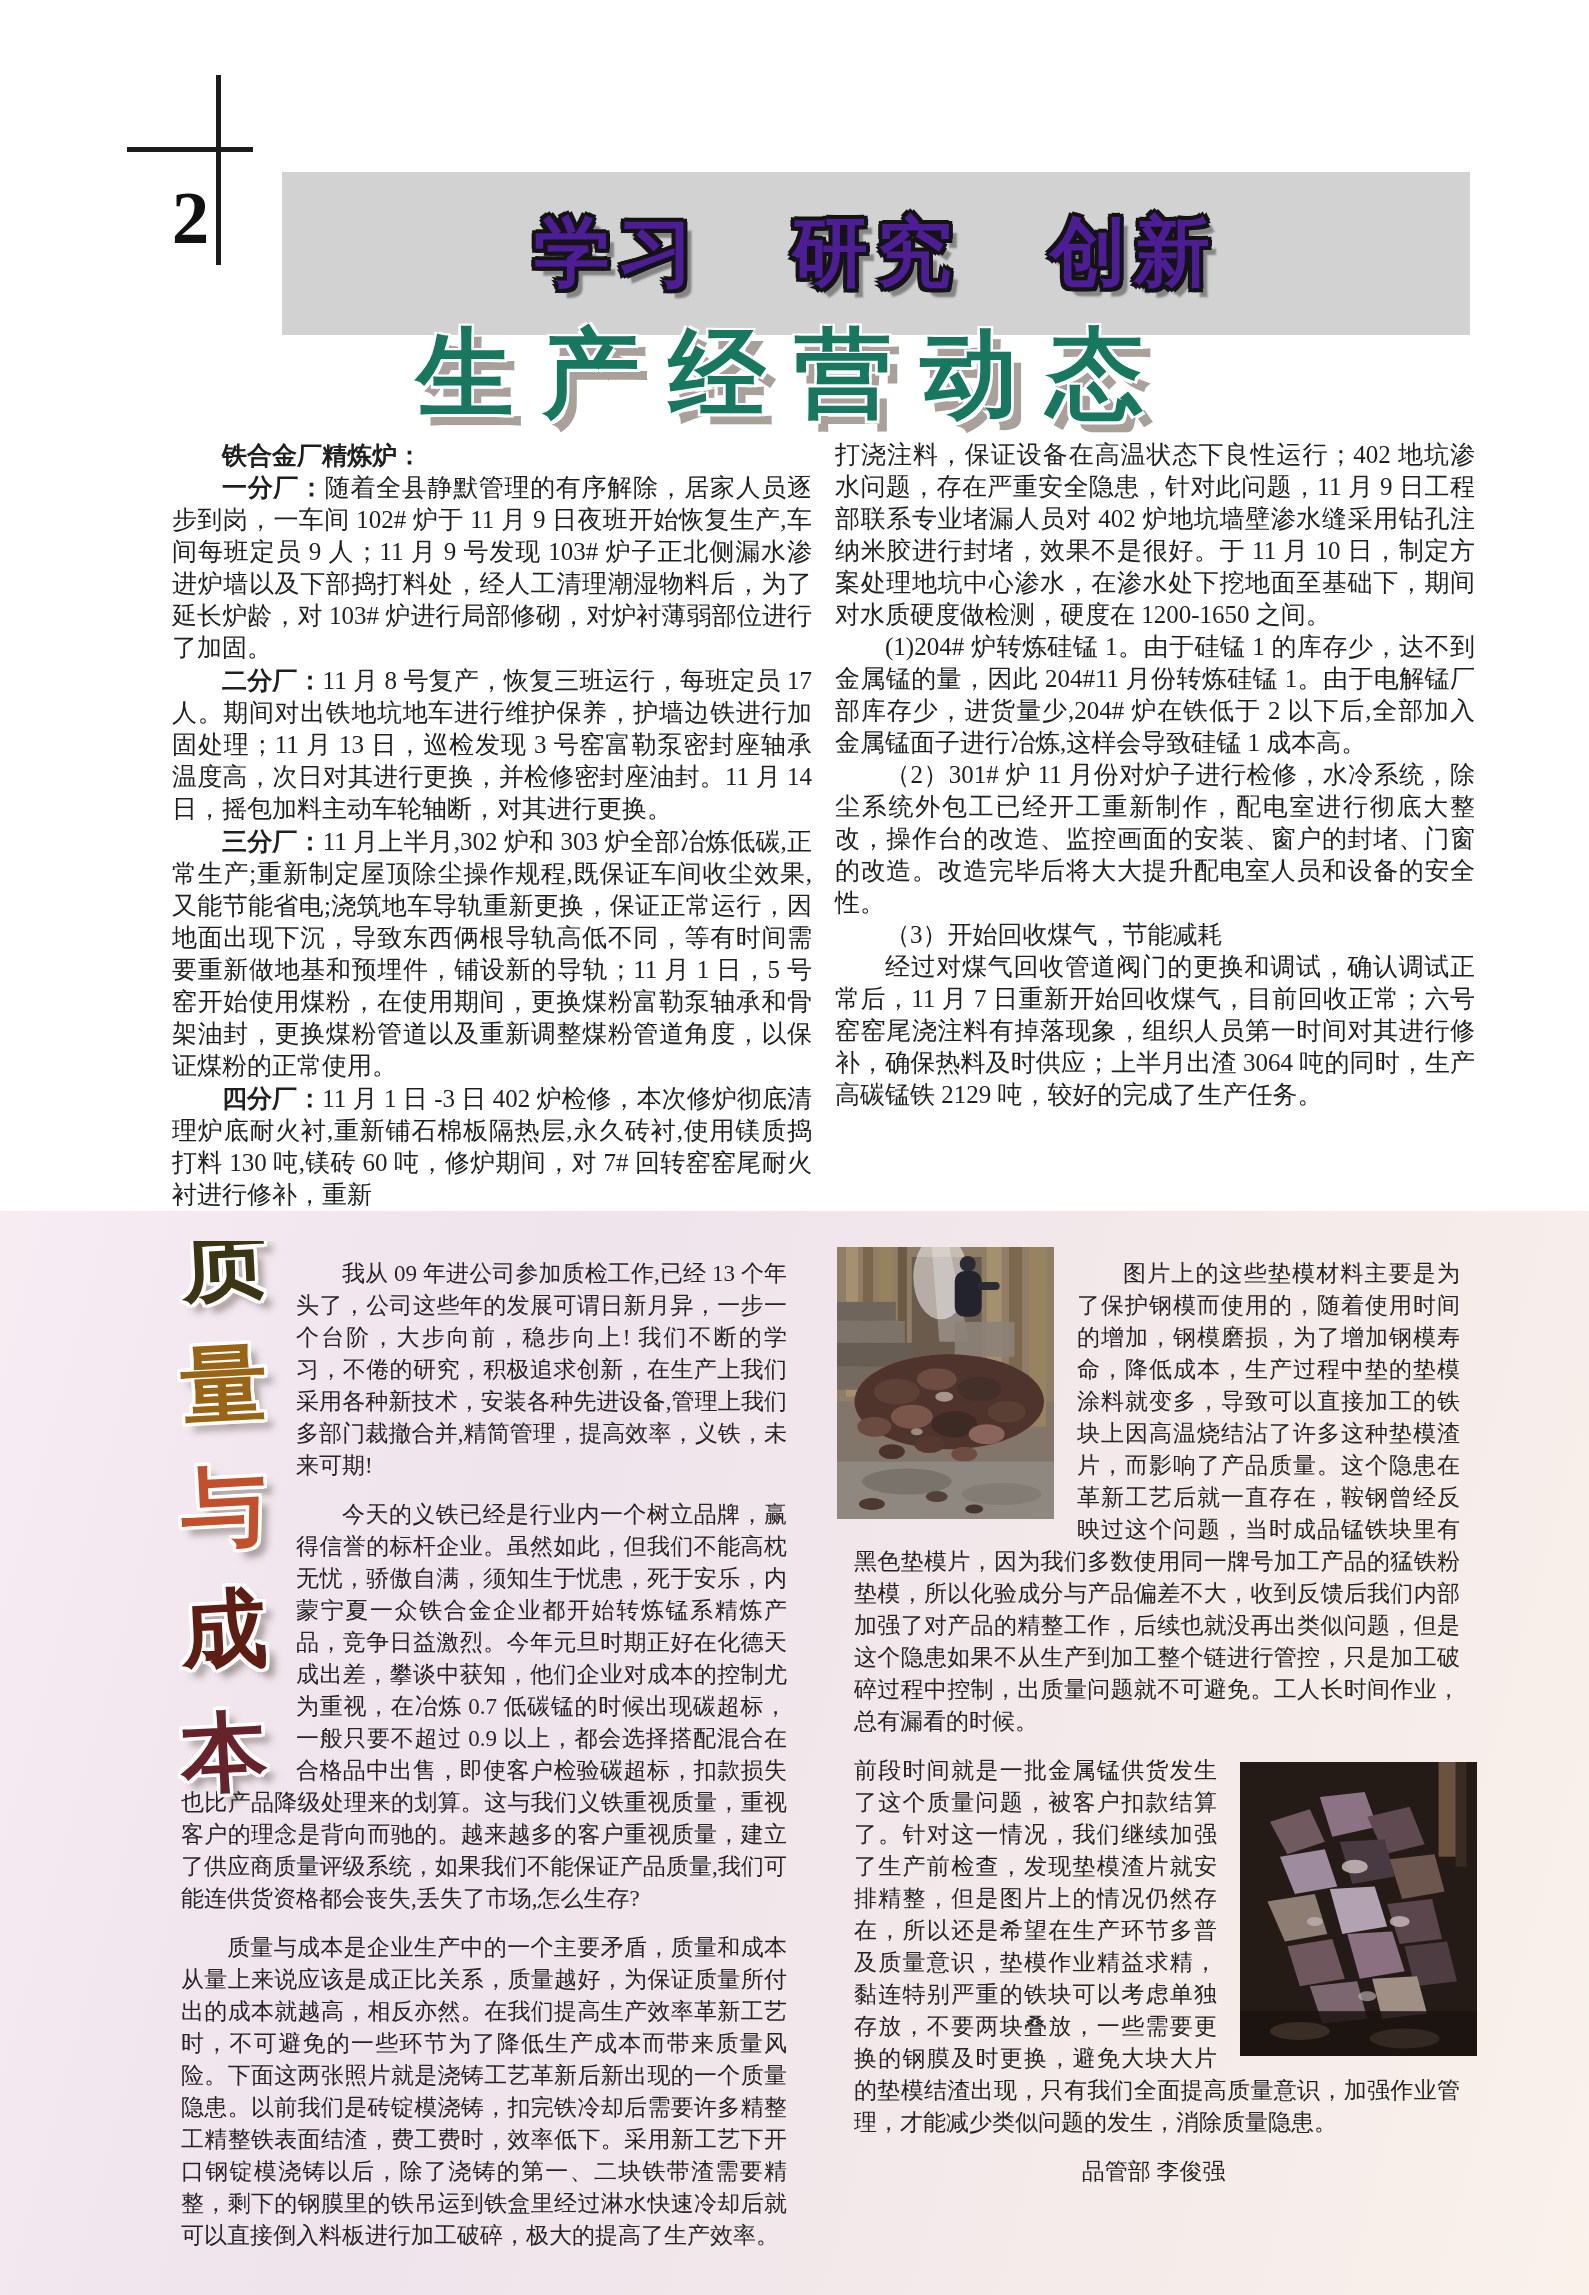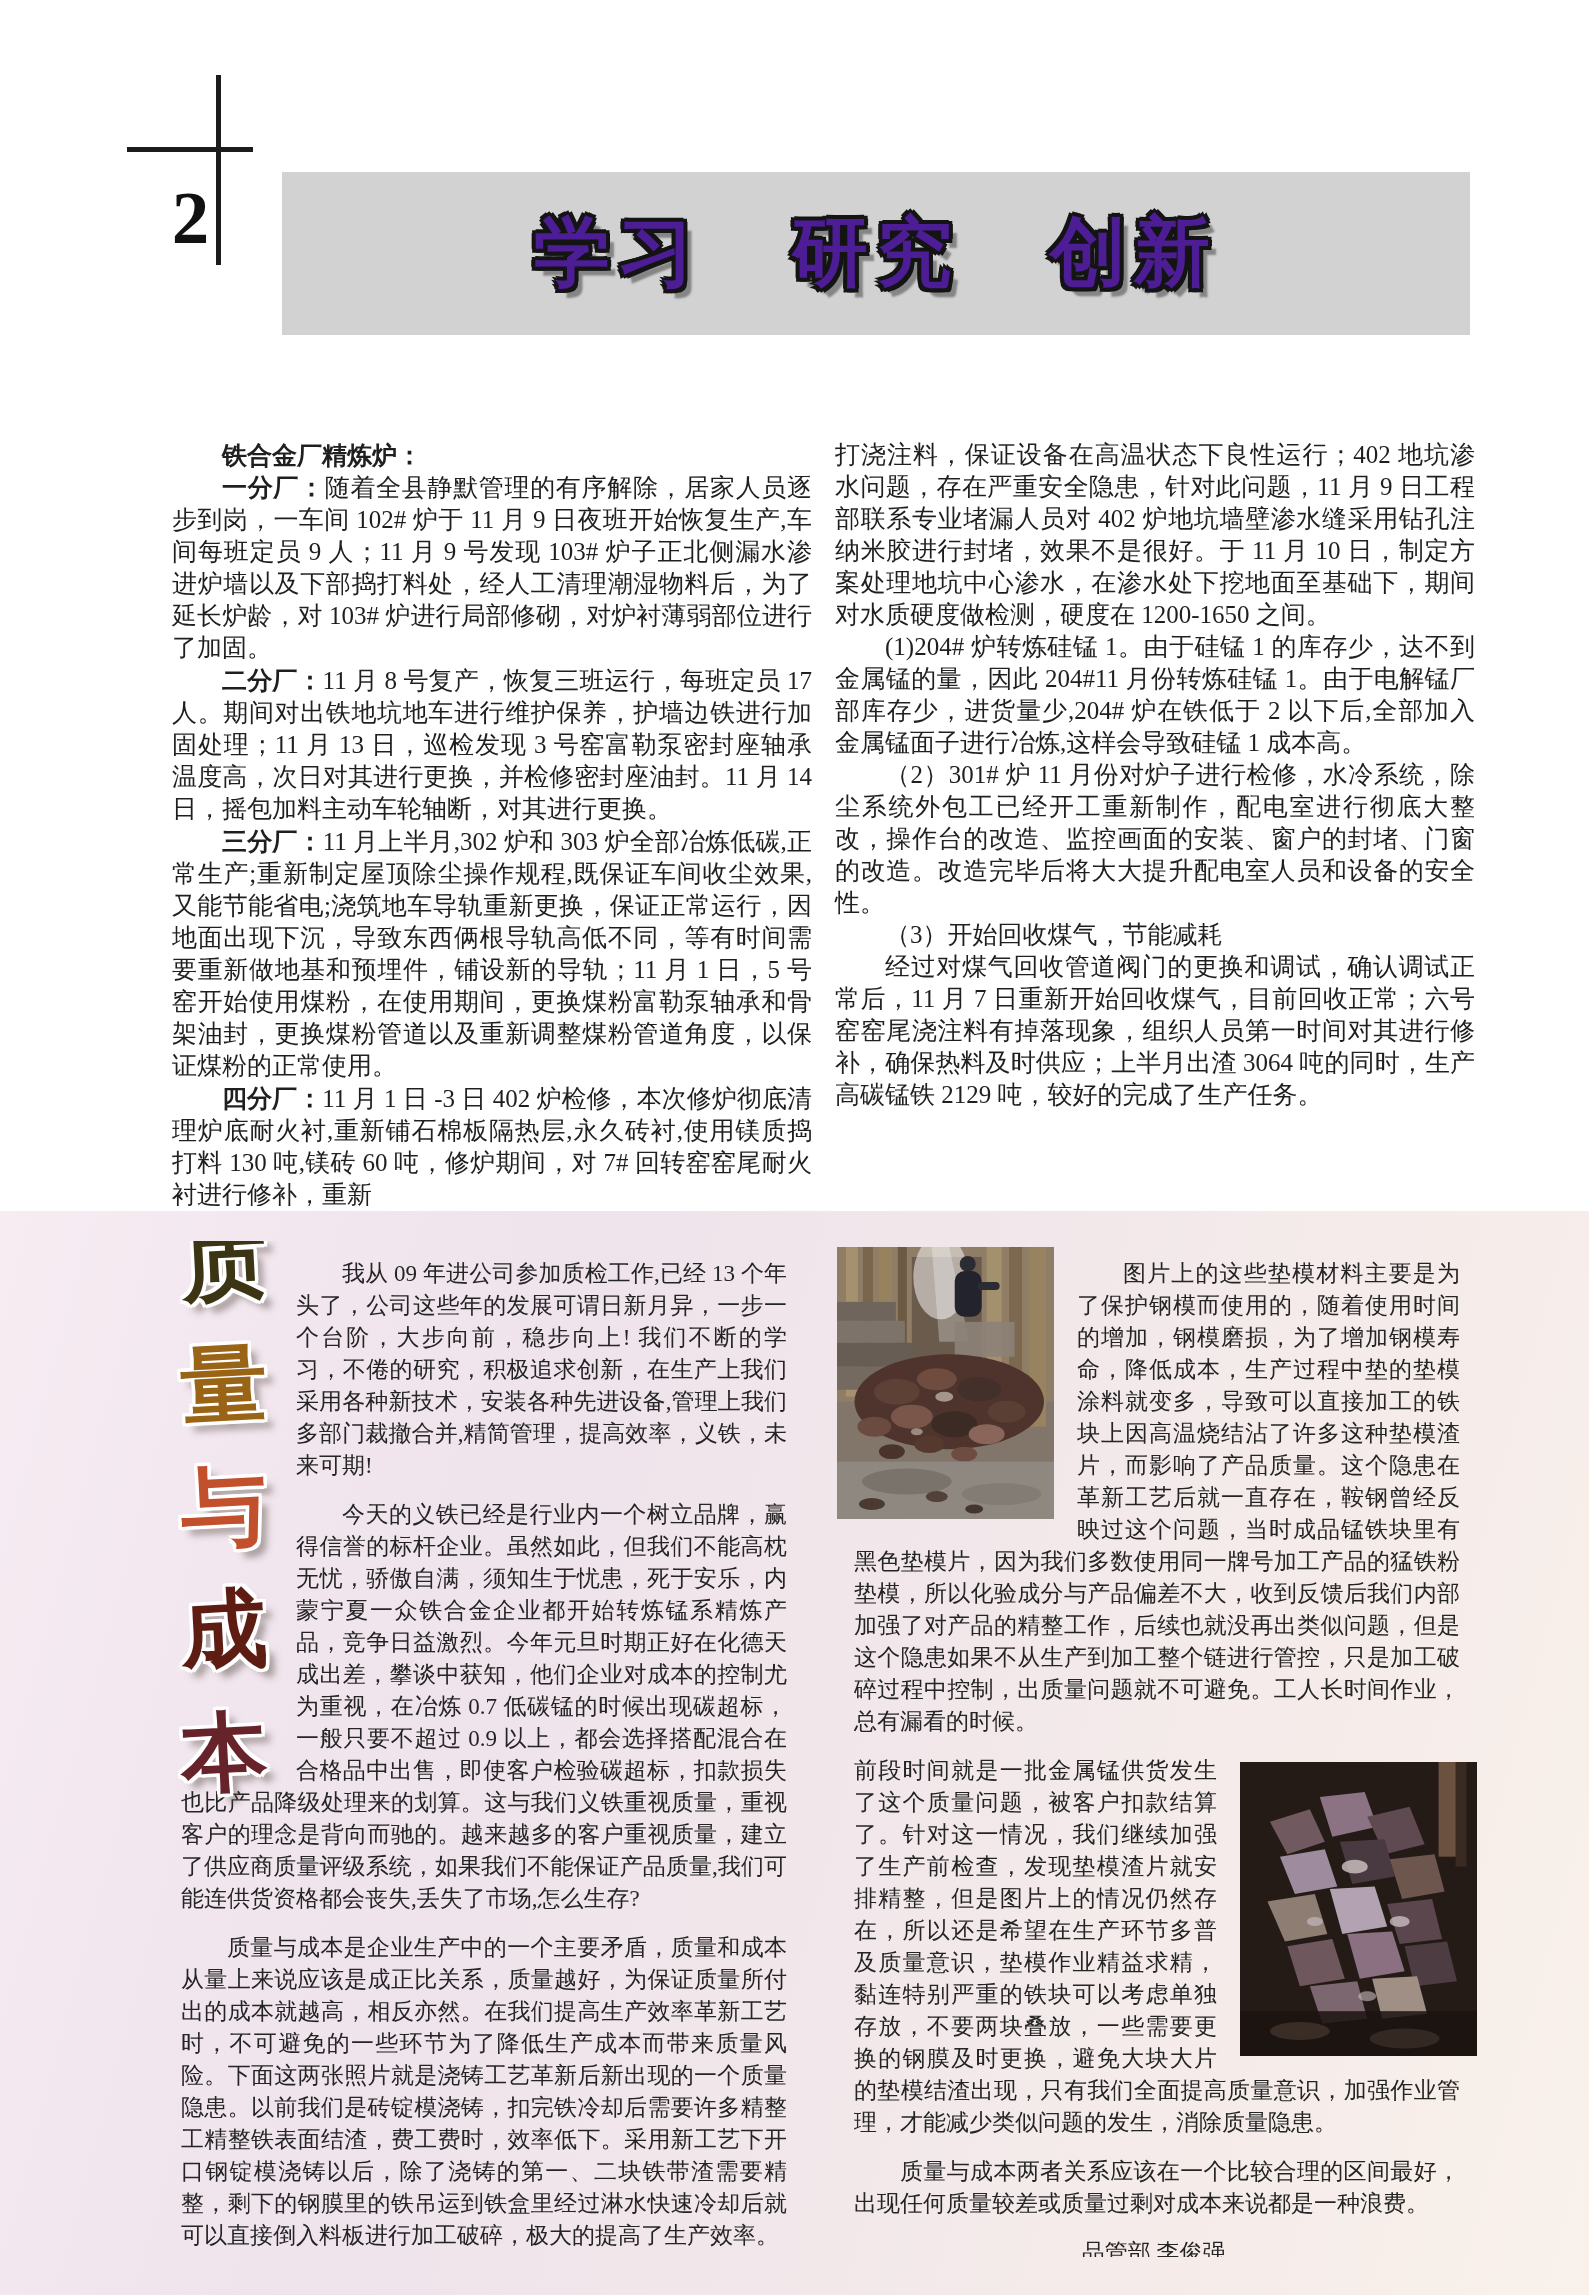--- a/index.html
+++ b/index.html
@@ -80,20 +80,21 @@
   <div class="mark-h"></div>
   <div class="mark-v"></div>
   <div class="page-number">2</div>
 
   <div class="banner" style="background: rgb(210, 210, 210);">
     <span class="banner-word">学习</span>
     <span class="banner-word">研究</span>
     <span class="banner-word">创新</span>
   </div>
 
+  <div class="main-title" style="color: rgb(23, 120, 95);">生产经营动态</div>
 
   <div class="cols">
     <div class="col">
       <p class="head noindent" style="text-indent:2em;">铁合金厂精炼炉：</p>
       <p><b class="lead">一分厂：</b><span>随着全县静默管理的有序解除，居家人员逐步到岗，一车间 102# 炉于 11 月 9 日夜班开始恢复生产,车间每班定员 9 人；11 月 9 号发现 103# 炉子正北侧漏水渗进炉墙以及下部捣打料处，经人工清理潮湿物料后，为了延长炉龄，对 103# 炉进行局部修砌，对炉衬薄弱部位进行了加固。</span></p>
       <p><b class="lead">二分厂：</b><span>11 月 8 号复产，恢复三班运行，每班定员 17 人。期间对出铁地坑地车进行维护保养，护墙边铁进行加固处理；11 月 13 日，巡检发现 3 号窑富勒泵密封座轴承温度高，次日对其进行更换，并检修密封座油封。11 月 14 日，摇包加料主动车轮轴断，对其进行更换。</span></p>
       <p><b class="lead">三分厂：</b><span>11 月上半月,302 炉和 303 炉全部冶炼低碳,正常生产;重新制定屋顶除尘操作规程,既保证车间收尘效果,又能节能省电;浇筑地车导轨重新更换，保证正常运行，因地面出现下沉，导致东西俩根导轨高低不同，等有时间需要重新做地基和预埋件，铺设新的导轨；11 月 1 日，5 号窑开始使用煤粉，在使用期间，更换煤粉富勒泵轴承和骨架油封，更换煤粉管道以及重新调整煤粉管道角度，以保证煤粉的正常使用。</span></p>
       <p><b class="lead">四分厂：</b><span>11 月 1 日 -3 日 402 炉检修，本次修炉彻底清理炉底耐火衬,重新铺石棉板隔热层,永久砖衬,使用镁质捣打料 130 吨,镁砖 60 吨，修炉期间，对 7# 回转窑窑尾耐火衬进行修补，重新</span></p>
     </div>
     <div class="col">
@@ -190,21 +191,20 @@
             <ellipse cx="230" cy="210" rx="26" ry="14" fill="#cfc4c6" opacity="0.8"></ellipse>
             <ellipse cx="320" cy="320" rx="20" ry="11" fill="#d8cdd2" opacity="0.7"></ellipse>
             <ellipse cx="150" cy="320" rx="16" ry="9" fill="#c4b8bc" opacity="0.7"></ellipse>
             <ellipse cx="255" cy="470" rx="18" ry="10" fill="#cabdc2" opacity="0.6"></ellipse>
             <rect x="0" y="500" width="475" height="90" fill="#1b1310" opacity="0.85"></rect>
             <ellipse cx="120" cy="540" rx="60" ry="18" fill="#3a2d26"></ellipse>
             <ellipse cx="330" cy="555" rx="70" ry="20" fill="#332822"></ellipse>
           </svg>
         </div>
         <p class="noindent">前段时间就是一批金属锰供货发生了这个质量问题，被客户扣款结算了。针对这一情况，我们继续加强了生产前检查，发现垫模渣片就安排精整，但是图片上的情况仍然存在，所以还是希望在生产环节多普及质量意识，垫模作业精益求精，黏连特别严重的铁块可以考虑单独存放，不要两块叠放，一些需要更换的钢膜及时更换，避免大块大片的垫模结渣出现，只有我们全面提高质量意识，加强作业管理，才能减少类似问题的发生，消除质量隐患。</p>
-        <p>质量与成本两者关系应该在一个比较合理的区间最好，出现任何质量较差或质量过剩对成本来说都是一种浪费。</p>
         <div class="signature">品管部  李俊强</div>
       </div>
 
     </div>
   </div>
 
 </div>
 
 
 </body></html>

